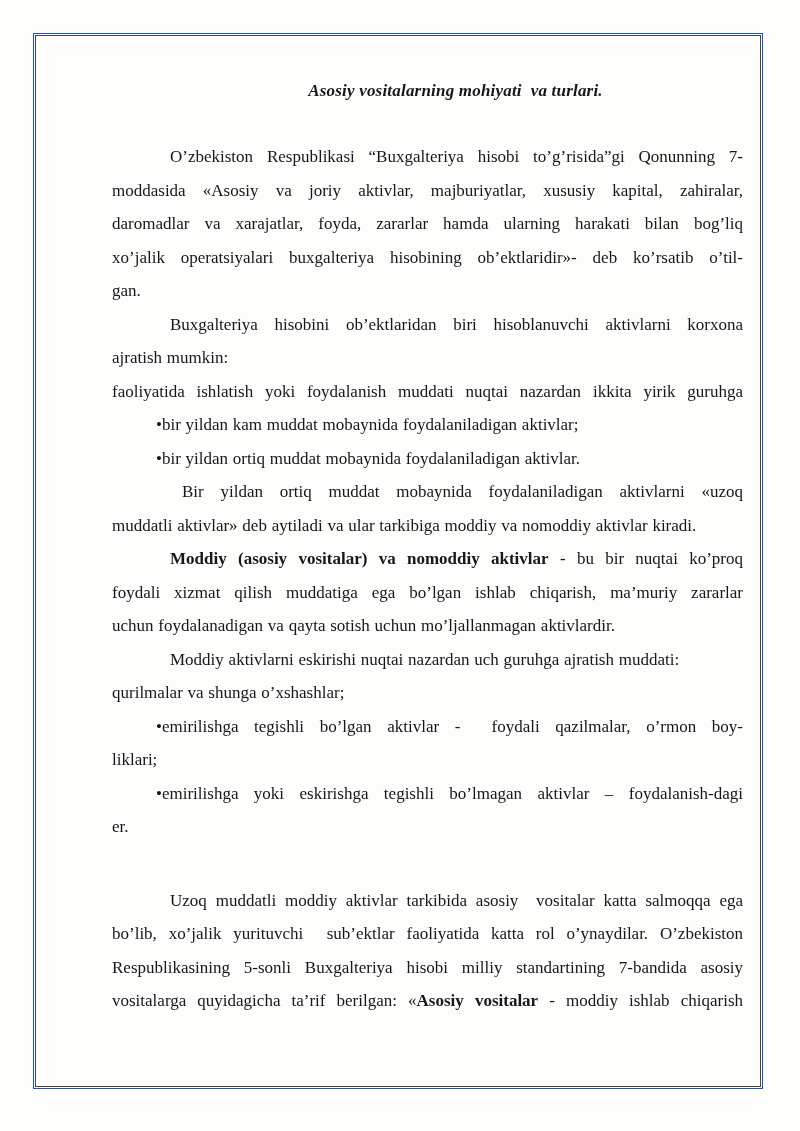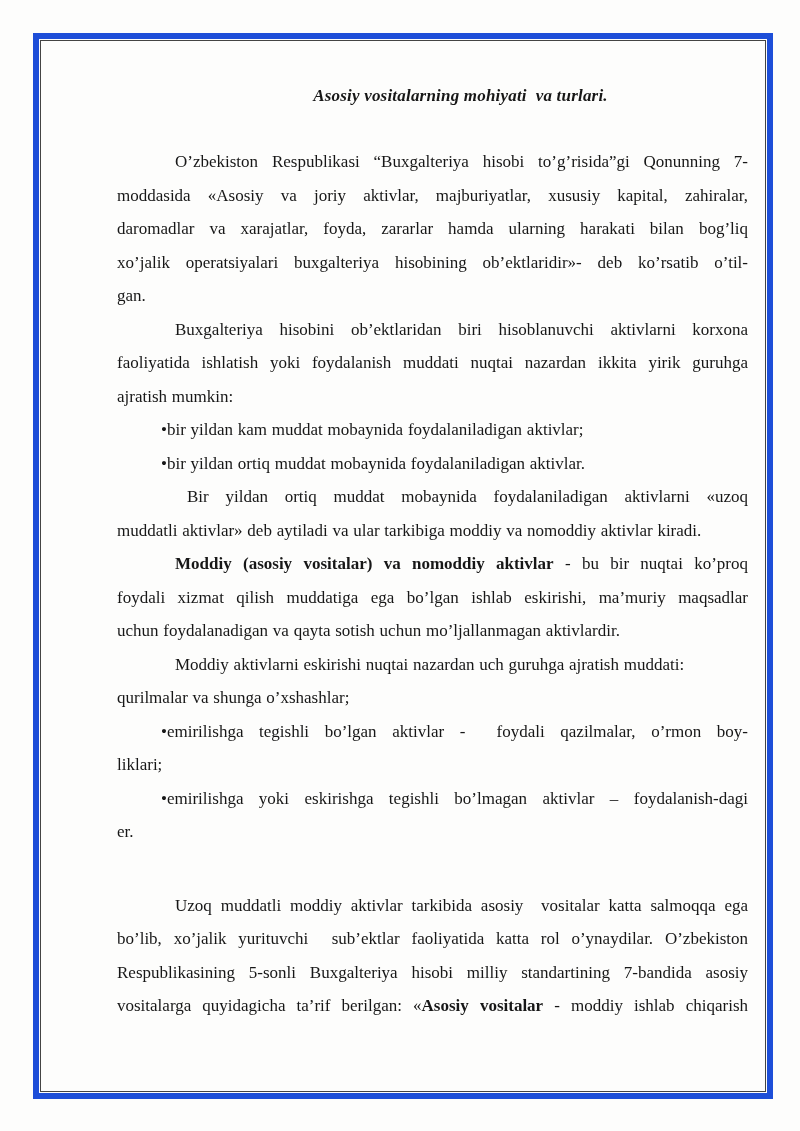--- a/index.html
+++ b/index.html
@@ -8,21 +8,21 @@
     background: #fdfdfc;
     font-family: "Liberation Serif", "DejaVu Serif", serif;
     color: #171717;
     position: relative;
     overflow: hidden;
   }
   .frame {
     position: absolute;
     left: 33px; top: 33px;
     width: 728px; height: 1054px;
-    border: 6px solid #1d4ed8;
+    border: 1px solid #1d4ed8;
     background: #fdfdfc;
   }
   .frame::after {
     content: "";
     position: absolute;
     inset: 1px;
     border: 1px solid #444;
     pointer-events: none;
   }
   .content {
@@ -68,36 +68,36 @@
     <div id="doc-body">
         <div class="block paragraph">
           <div class="line" style="text-indent: 58px;"><span>O’zbekiston Respublikasi “Buxgalteriya hisobi to’g’risida”gi Qonunning 7-</span></div>
           <div class="line"><span>moddasida «Asosiy va joriy aktivlar, majburiyatlar, xususiy kapital, zahiralar,</span></div>
           <div class="line"><span>daromadlar va xarajatlar, foyda, zararlar hamda ularning harakati bilan bog’liq</span></div>
           <div class="line"><span>xo’jalik operatsiyalari buxgalteriya hisobining ob’ektlaridir»- deb ko’rsatib o’til-</span></div>
           <div class="line last"><span>gan.</span></div>
         </div>
         <div class="block paragraph">
           <div class="line" style="text-indent: 58px;"><span>Buxgalteriya hisobini ob’ektlaridan biri hisoblanuvchi aktivlarni korxona</span></div>
+          <div class="line last"><span>ajratish mumkin:</span></div>
           <div class="line"><span>faoliyatida ishlatish yoki foydalanish muddati nuqtai nazardan ikkita yirik guruhga</span></div>
-          <div class="line last"><span>ajratish mumkin:</span></div>
         </div>
         <div class="block bullet">
           <div class="line last" style="text-indent: 44px;"><span class="bullet">•</span><span>bir yildan kam muddat mobaynida foydalaniladigan aktivlar;</span></div>
         </div>
         <div class="block bullet">
           <div class="line last" style="text-indent: 44px;"><span class="bullet">•</span><span>bir yildan ortiq muddat mobaynida foydalaniladigan aktivlar.</span></div>
         </div>
         <div class="block paragraph">
           <div class="line" style="text-indent: 70px;"><span>Bir yildan ortiq muddat mobaynida foydalaniladigan aktivlarni «uzoq</span></div>
           <div class="line last"><span>muddatli aktivlar» deb aytiladi va ular tarkibiga moddiy va nomoddiy aktivlar kiradi.</span></div>
         </div>
         <div class="block paragraph">
           <div class="line" style="text-indent: 58px;"><span class="b">Moddiy (asosiy vositalar) va nomoddiy aktivlar</span><span> - bu bir nuqtai ko’proq</span></div>
-          <div class="line"><span>foydali xizmat qilish muddatiga ega bo’lgan ishlab eskirishi, ma’muriy maqsadlar</span></div>
+          <div class="line"><span>foydali xizmat qilish muddatiga ega bo’lgan ishlab chiqarish, ma’muriy zararlar</span></div>
           <div class="line last"><span>uchun foydalanadigan va qayta sotish uchun mo’ljallanmagan aktivlardir.</span></div>
         </div>
         <div class="block paragraph">
           <div class="line last" style="text-indent: 58px;"><span>Moddiy aktivlarni eskirishi nuqtai nazardan uch guruhga ajratish muddati:</span></div>
         </div>
         <div class="block bullet">
           <div class="line last"><span>qurilmalar va shunga o’xshashlar;</span></div>
         </div>
         <div class="block bullet">
           <div class="line" style="text-indent: 44px;"><span class="bullet">•</span><span>emirilishga tegishli bo’lgan aktivlar -&nbsp; foydali qazilmalar, o’rmon boy-</span></div>

